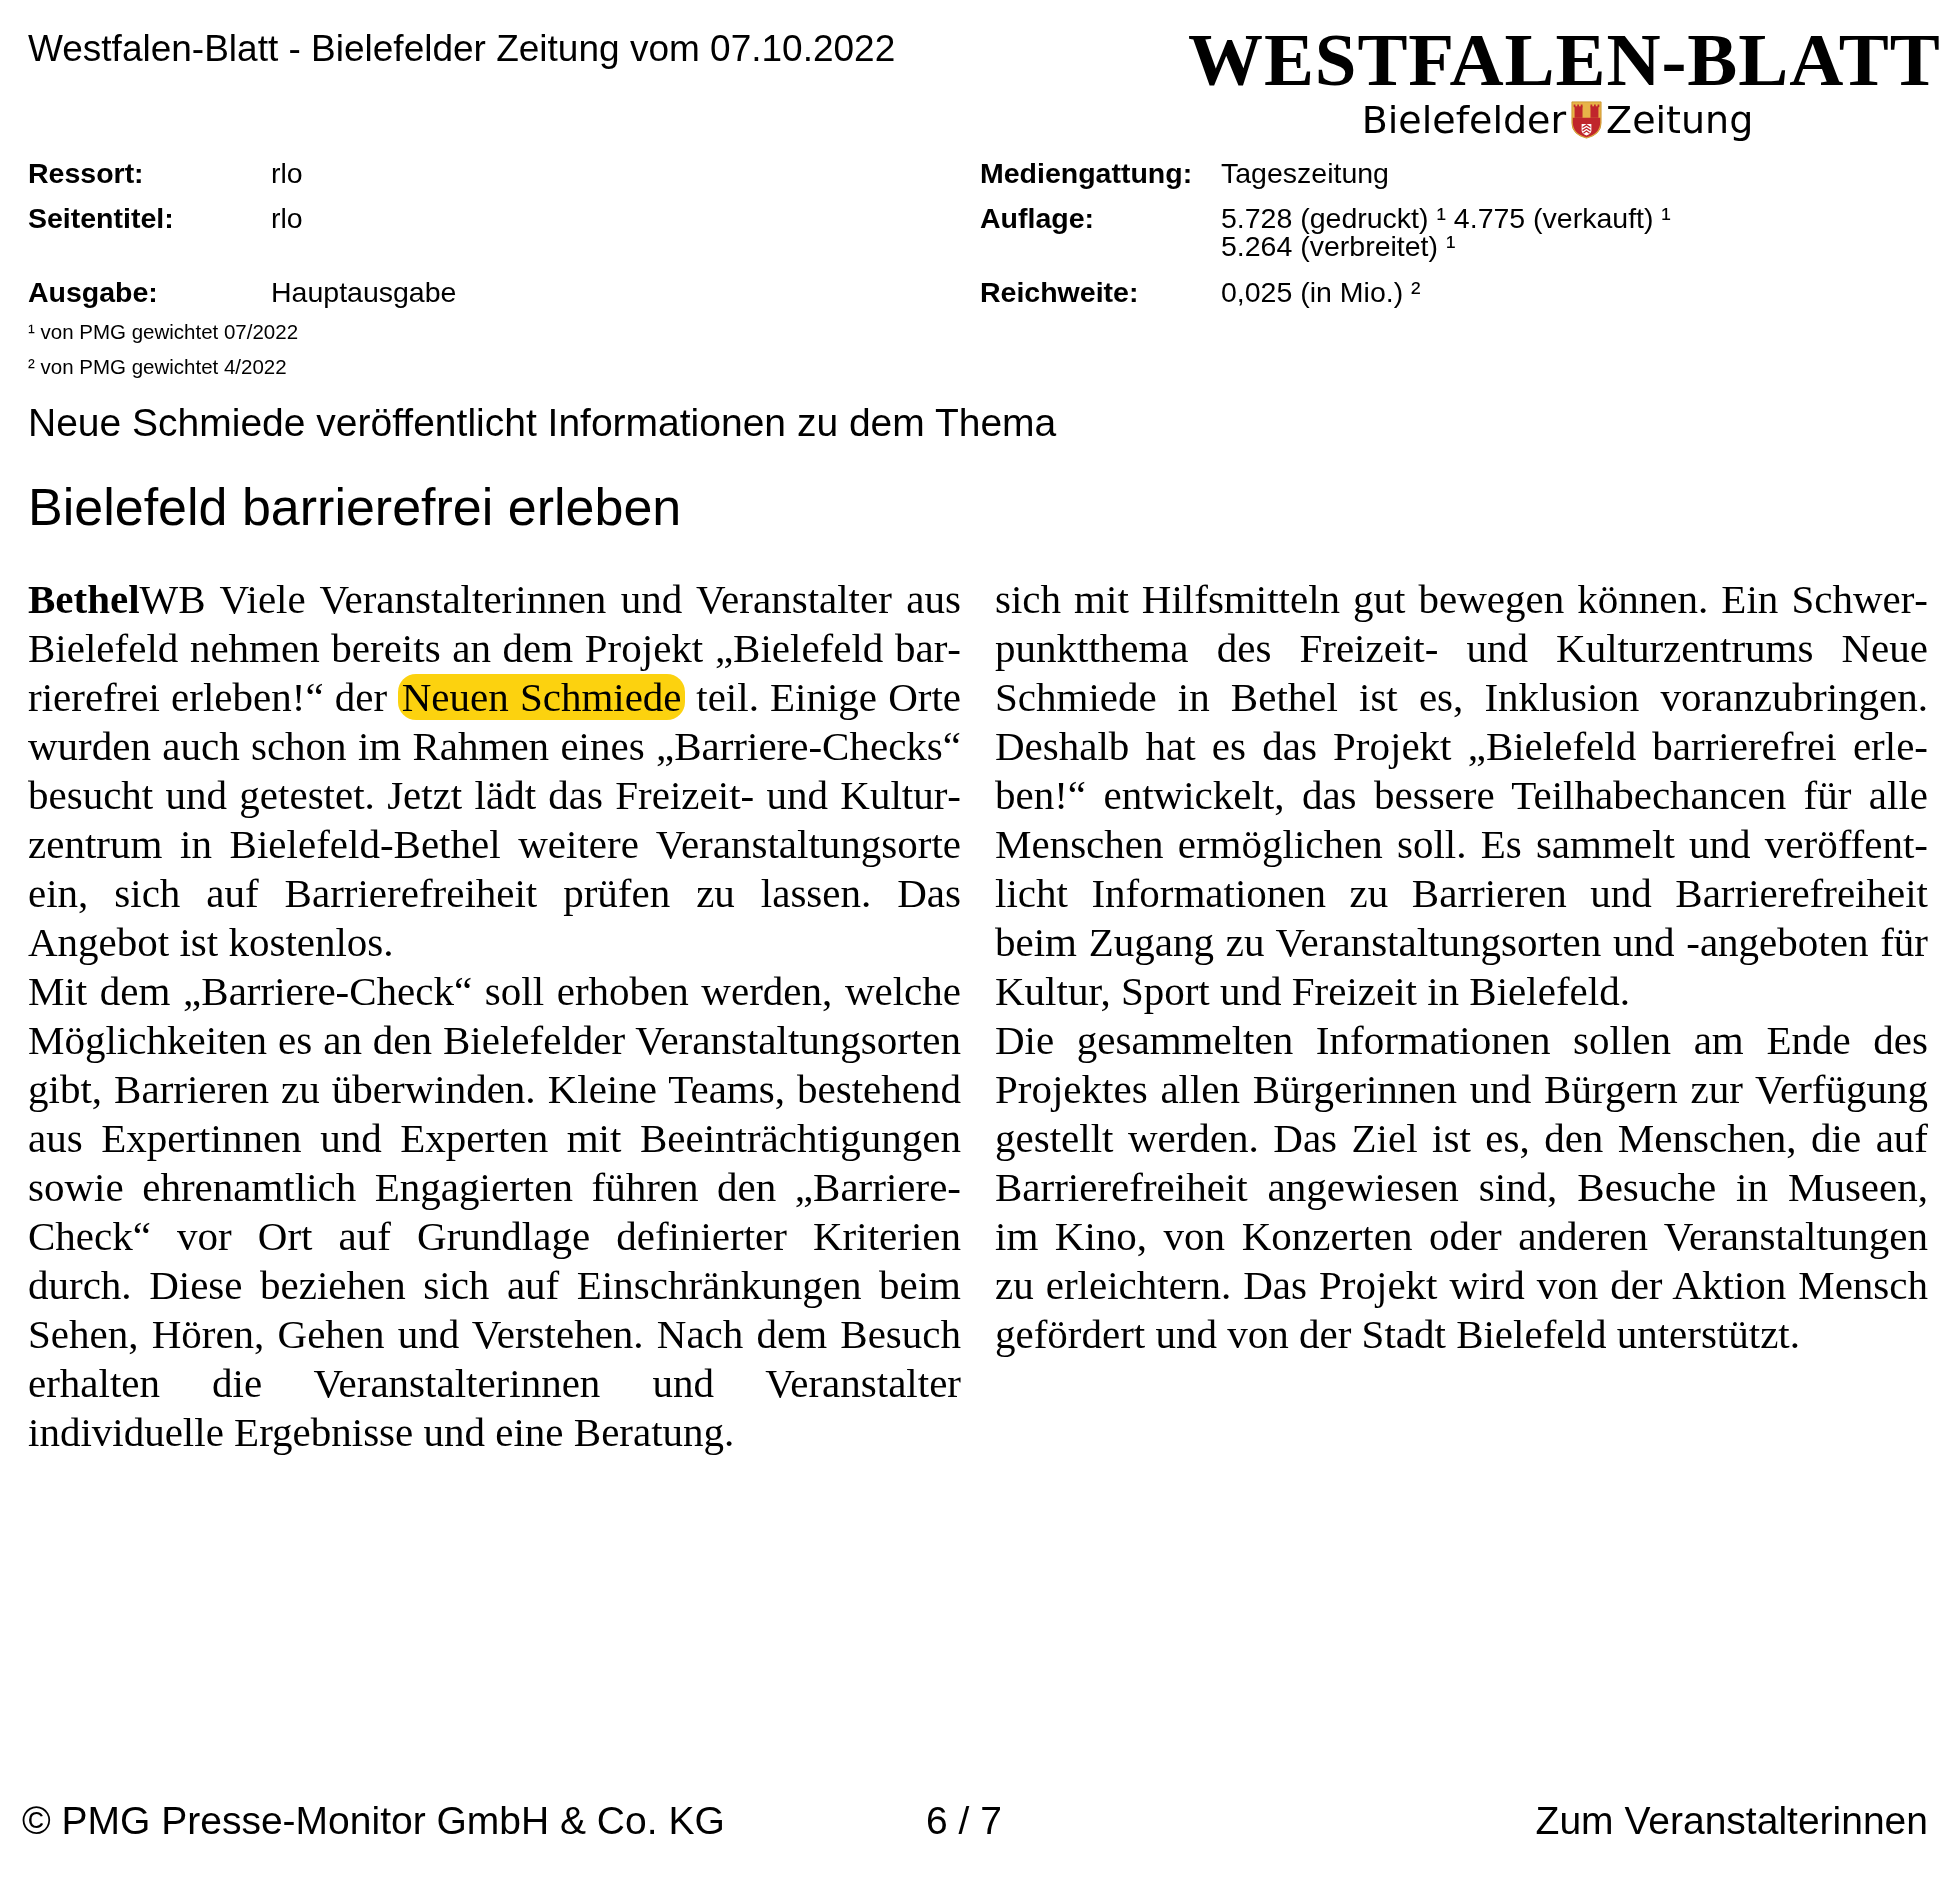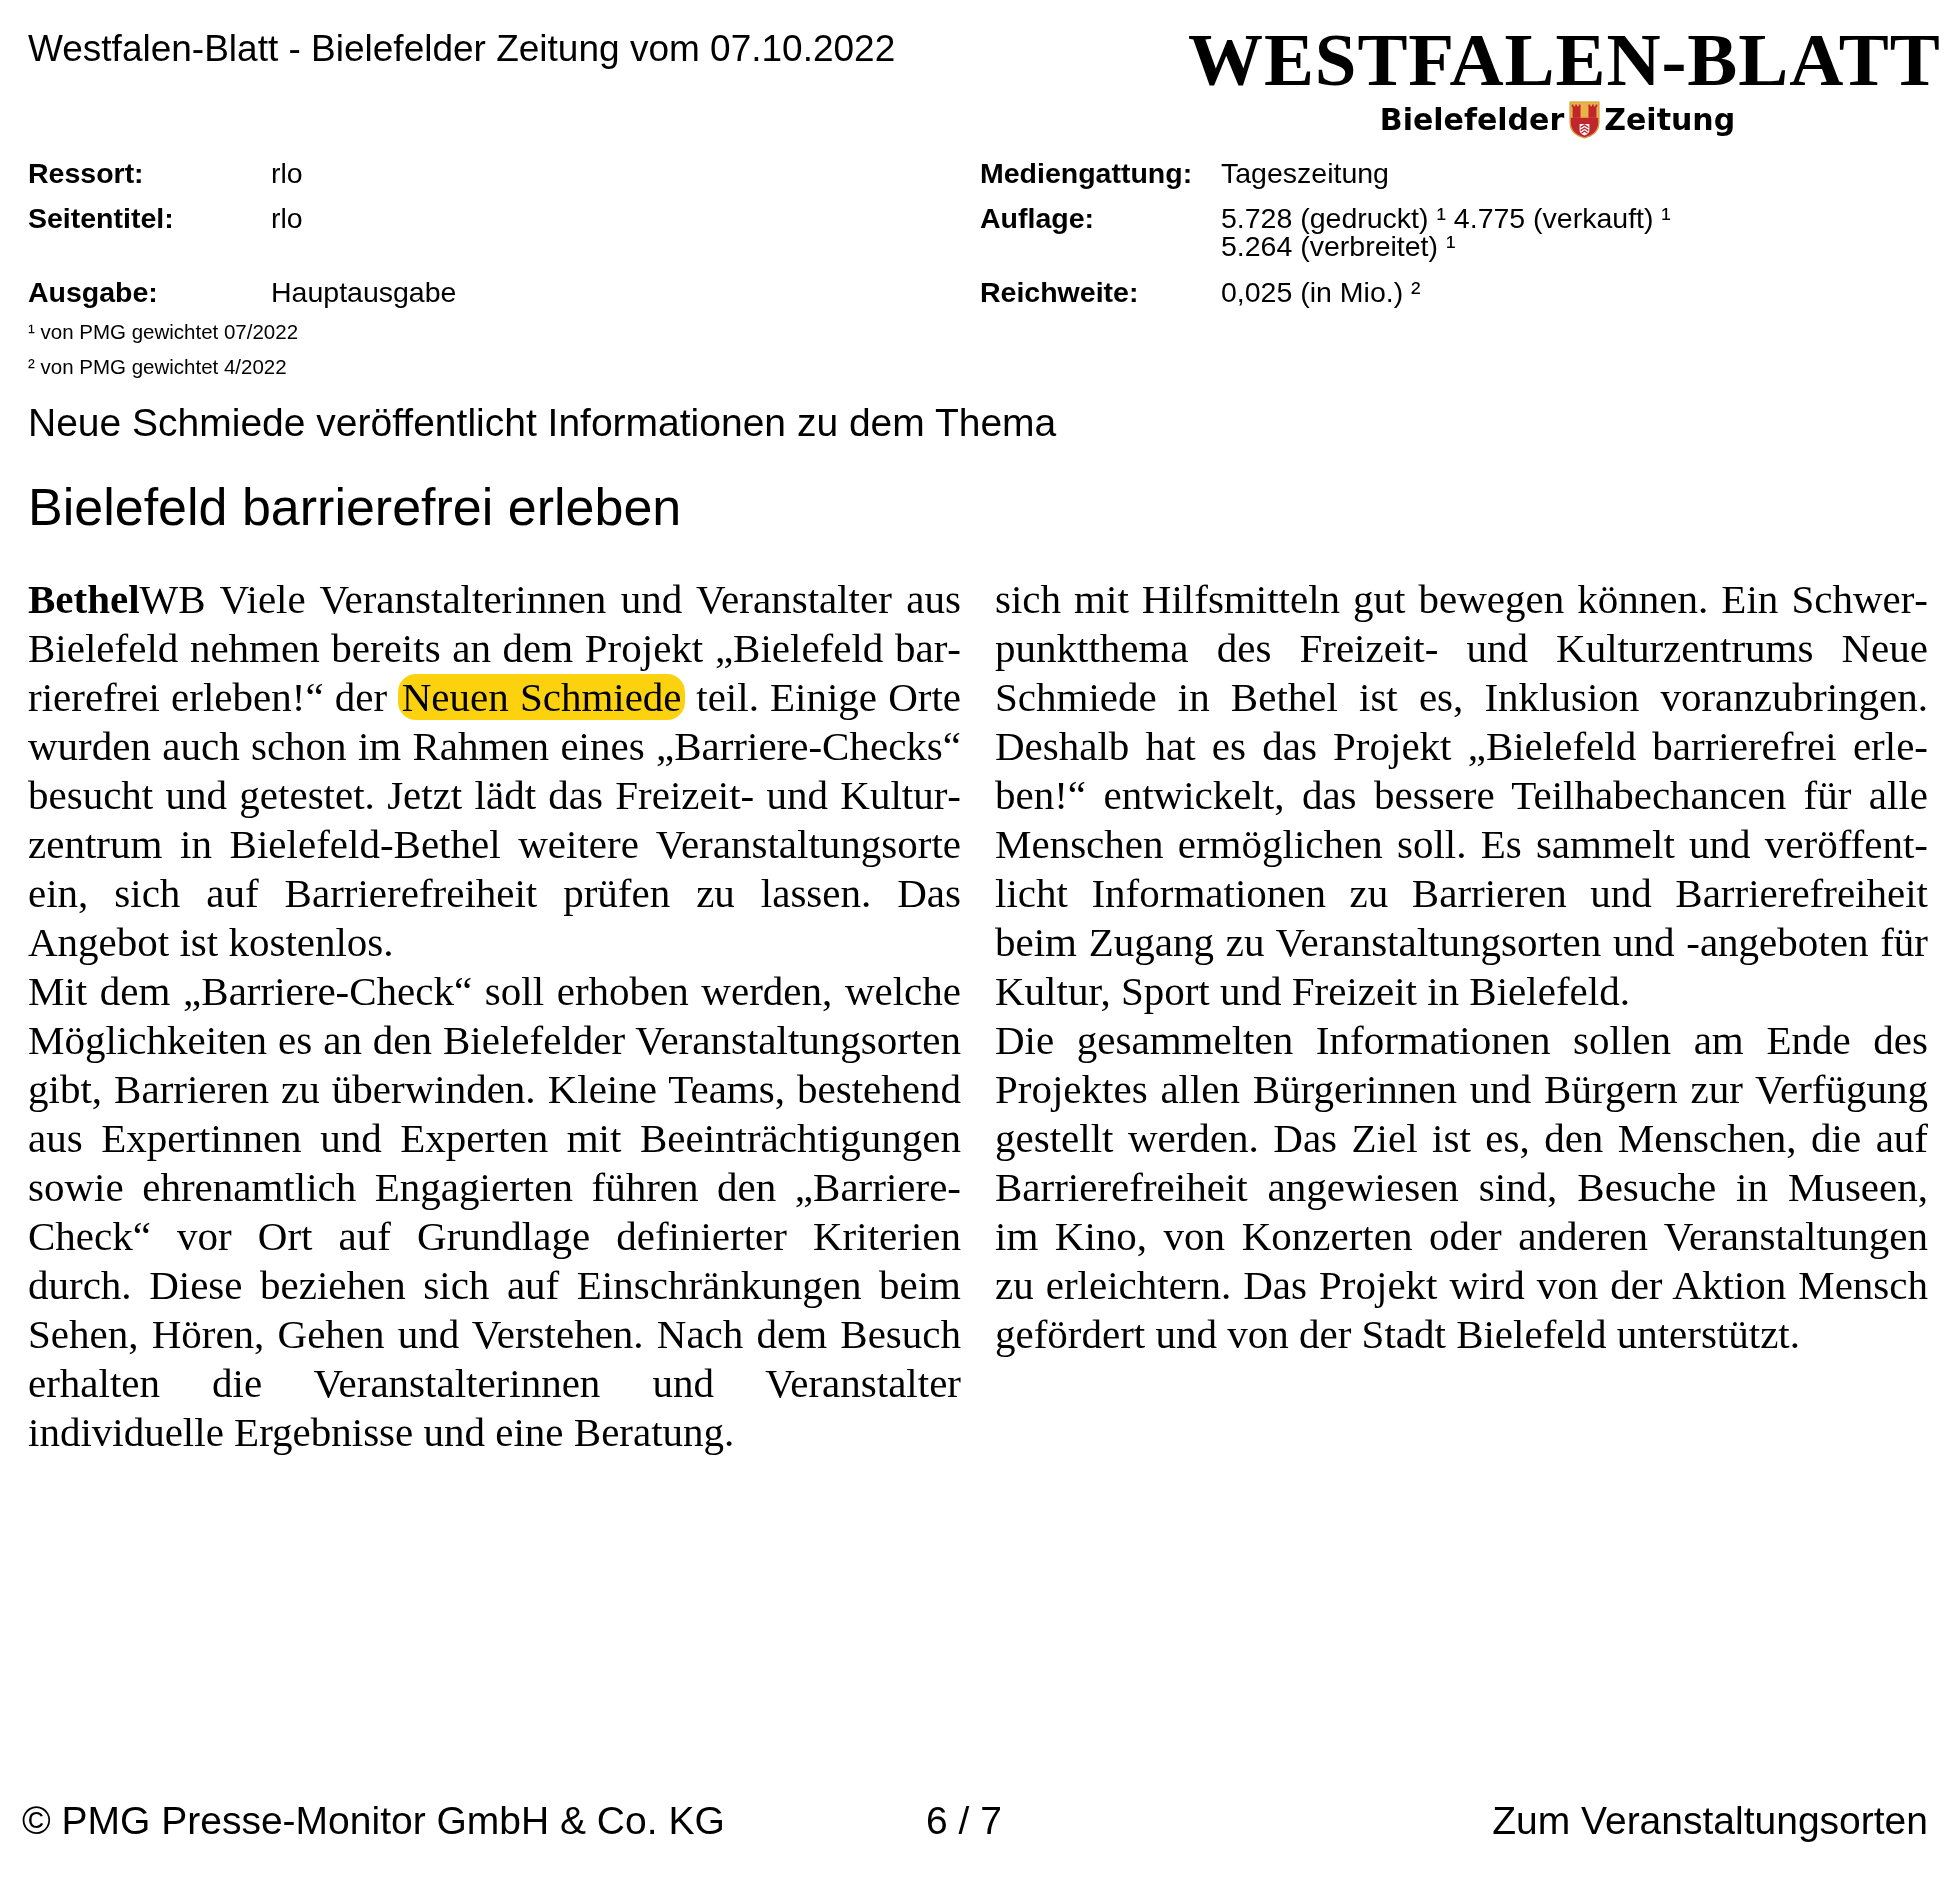--- a/index.html
+++ b/index.html
@@ -6,21 +6,21 @@
   body { width: 1955px; height: 1880px; position: relative; overflow: hidden; color: #000; }
   .sans { font-family: "Liberation Sans", "DejaVu Sans", sans-serif; }
   .serif { font-family: "Liberation Serif", "DejaVu Serif", serif; }
 
   .doc-source { position: absolute; left: 28px; top: 28px; font-size: 37px; }
 
   .masthead { position: absolute; left: 1188px; top: 22px; width: 739px; text-align: center; }
   .masthead-title { font-family: "Liberation Serif", "DejaVu Serif", serif; font-weight: bold;
     font-size: 75px; line-height: 76px; letter-spacing: 0.9px; white-space: nowrap; display: block; }
   .masthead-sub { display: flex; align-items: center; justify-content: center; margin-top: 2.7px; gap: 4.5px; }
-  .masthead-sub span.word { font-family: "DejaVu Sans", sans-serif; font-weight: bold; font-size: 30px; line-height: 36px; }
+  .masthead-sub span.word { font-family: "DejaVu Sans", sans-serif; font-weight: normal; font-size: 38px; line-height: 36px; }
   .coat { width: 31px; height: 38px; display: inline-block; }
 
   .meta { position: absolute; font-size: 28.5px; line-height: 34px; }
   .meta .lbl { position: absolute; left: 0; font-weight: bold; white-space: nowrap; }
   .meta .val { position: absolute; white-space: nowrap; }
 
   .footnote { position: absolute; left: 28px; font-size: 20.5px; }
 
   .kicker { position: absolute; left: 28px; top: 401px; font-size: 39px; white-space: nowrap; }
   .headline { position: absolute; left: 28px; top: 477px; font-size: 52px; white-space: nowrap; }
@@ -105,14 +105,14 @@
 <div class="col col-right serif">
   <p>sich mit Hilfsmitteln gut bewegen können. Ein Schwer­punktthema des Freizeit- und Kulturzentrums Neue Schmiede in Bethel ist es, Inklusion voranzubringen. Deshalb hat es das Projekt „Bielefeld barrierefrei erle­ben!“ entwickelt, das bessere Teilhabechancen für alle Menschen ermöglichen soll. Es sammelt und veröffent­licht Informationen zu Barrieren und Barrierefreiheit beim Zugang zu Veranstaltungsorten und -angeboten für Kultur, Sport und Freizeit in Bielefeld.</p>
   <p>Die gesammelten Informationen sollen am Ende des Projektes allen Bürgerinnen und Bürgern zur Verfü­gung gestellt werden. Das Ziel ist es, den Menschen, die auf Barrierefreiheit angewiesen sind, Besuche in Museen, im Kino, von Konzerten oder anderen Veran­staltungen zu erleichtern. Das Projekt wird von der Aktion Mensch gefördert und von der Stadt Bielefeld unterstützt.</p>
 </div>
 
 <div class="stats sans">
 </div>
 
 <div class="footer footer-copy sans">© PMG Presse-Monitor GmbH &amp; Co. KG</div>
 <div class="footer footer-page sans">6 / 7</div>
-<div class="footer footer-toc sans">Zum Veranstaltungsorten</div>
+<div class="footer footer-toc sans">Zum Veranstalterinnen</div>
 
 
 </body></html>

